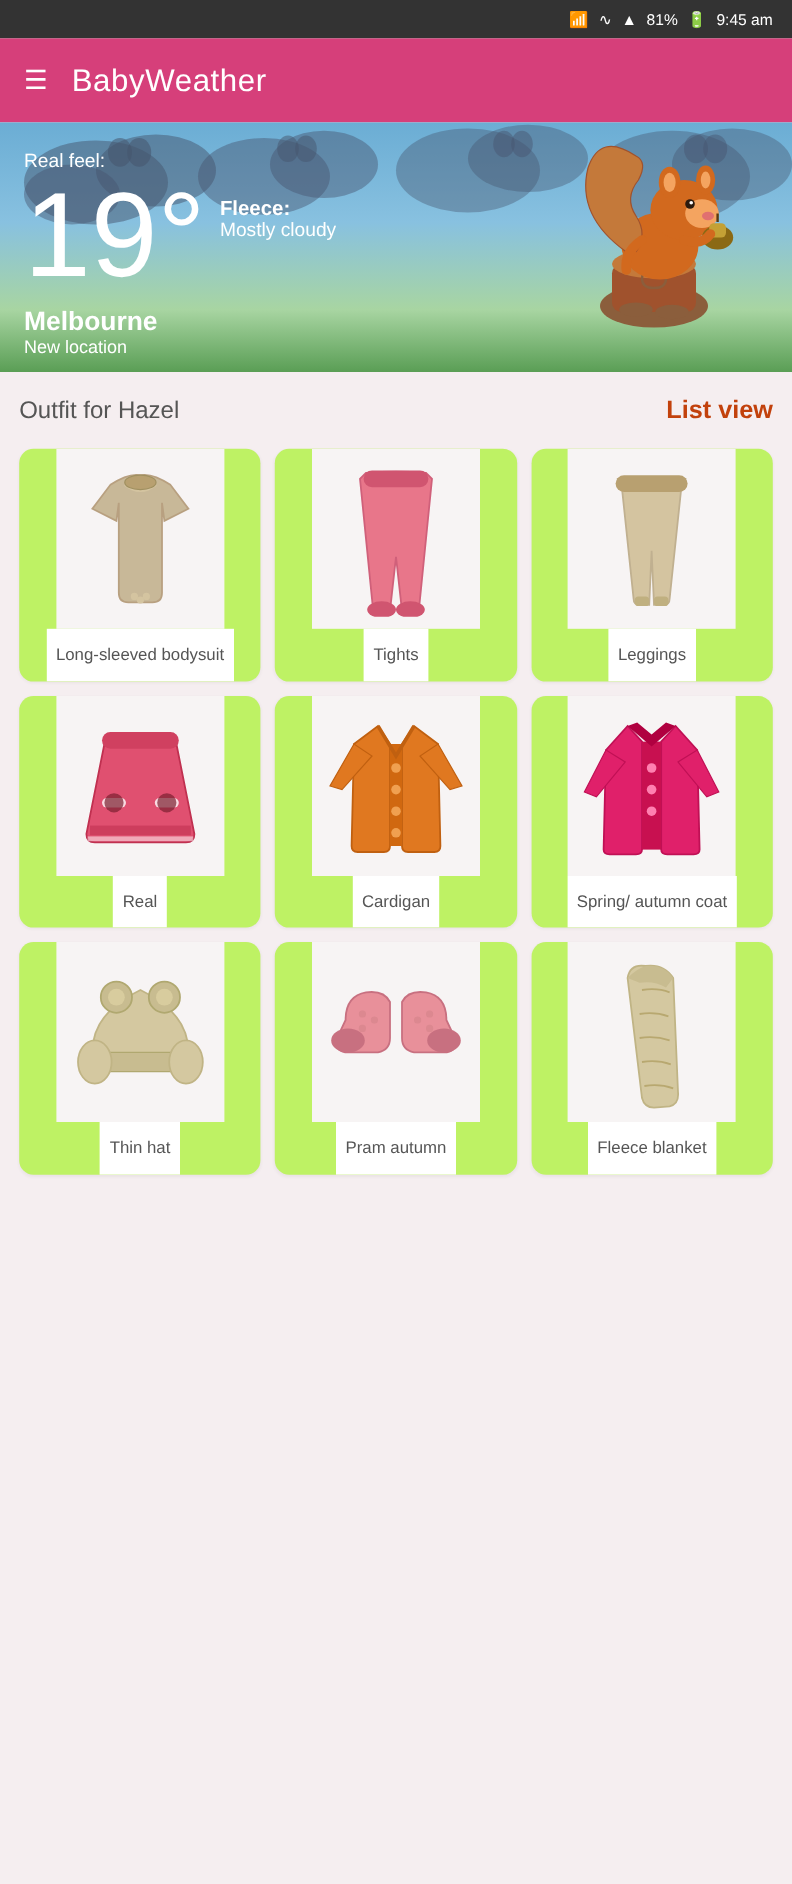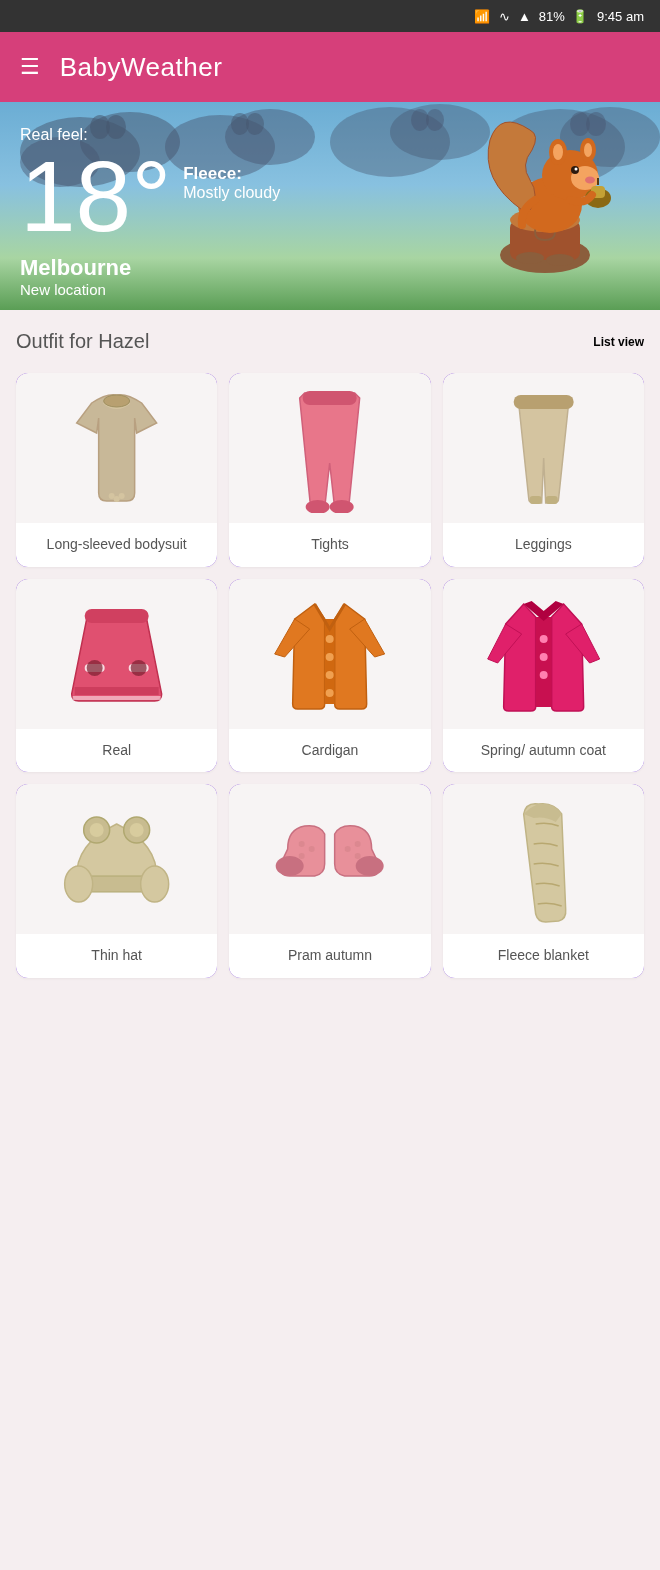--- a/index.html
+++ b/index.html
@@ -126,40 +126,41 @@
       justify-content: space-between;
       align-items: center;
       margin-bottom: 20px;
     }
     .outfit-title {
       font-size: 20px;
       color: #555;
       font-weight: 400;
     }
     .list-view-btn {
-      font-size: 12px;
+      font-size: 21px;
       font-weight: 700;
-      color: #000000;
+      color: #c2410c;
       cursor: pointer;
     }
 
     
     .clothing-grid {
       display: grid;
       grid-template-columns: repeat(3, 1fr);
       gap: 12px;
     }
     .clothing-card {
-      background: #6d28d9;
+      background: #bef264;
       border-radius: 12px;
       overflow: hidden;
       display: flex;
       flex-direction: column;
       cursor: pointer;
       box-shadow: 0 1px 3px rgba(0,0,0,0.05);
+      align-items: center;
     }
     .clothing-icon-area {
       background: #f7f4f4;
       display: flex;
       align-items: center;
       justify-content: center;
       height: 150px;
       padding: 10px;
     }
     .clothing-icon-area svg {
@@ -215,21 +216,21 @@
     <ellipse cx="255" cy="22" rx="9" ry="11" fill="rgba(70,85,110,0.5)"></ellipse>
     <ellipse cx="420" cy="18" rx="9" ry="11" fill="rgba(70,85,110,0.45)"></ellipse>
     <ellipse cx="435" cy="18" rx="9" ry="11" fill="rgba(70,85,110,0.45)"></ellipse>
     <ellipse cx="580" cy="22" rx="10" ry="12" fill="rgba(70,85,110,0.45)"></ellipse>
     <ellipse cx="596" cy="22" rx="10" ry="12" fill="rgba(70,85,110,0.45)"></ellipse>
   </svg>
 
   <div class="weather-content">
     <div class="real-feel">Real feel:</div>
     <div class="temp-row">
-      <div class="temp-big">18°</div>
+      <div class="temp-big">19°</div>
       <div class="weather-desc">
         <div class="weather-label">Fleece:</div>
         <div class="weather-value">Mostly cloudy</div>
       </div>
     </div>
   </div>
 
   <div class="location-area">
     <div class="location-city">Melbourne</div>
     <div class="location-sub">New location</div>

